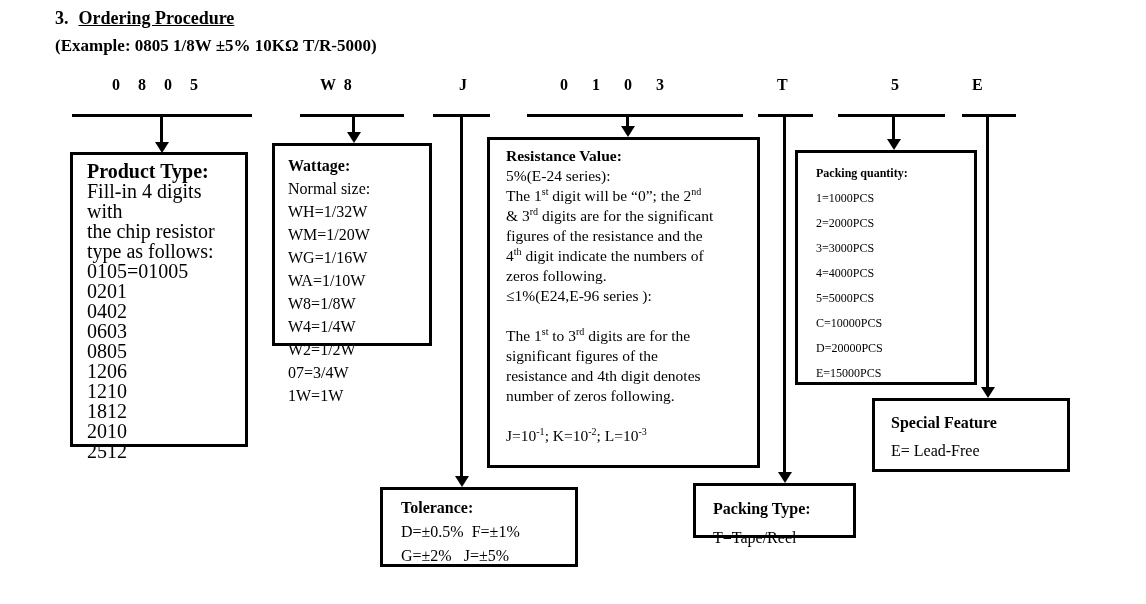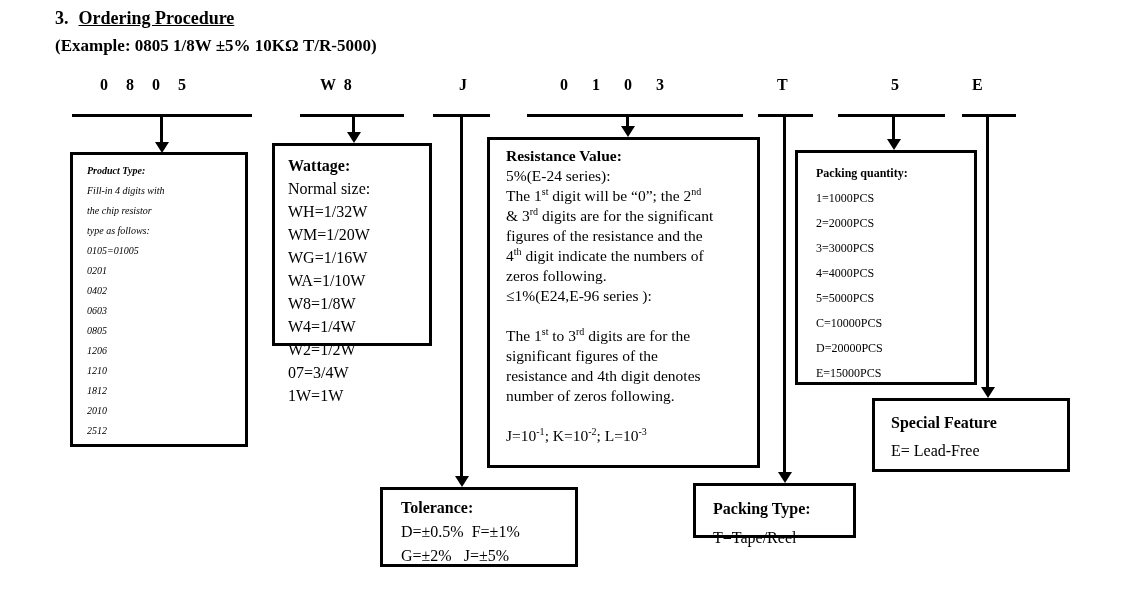--- a/index.html
+++ b/index.html
@@ -10,39 +10,39 @@
     font-family:"Liberation Serif","DejaVu Serif",serif;
     color:#000;
     overflow:hidden;
   }
   .heading{position:absolute;left:55px;top:8px;font-size:18px;font-weight:bold;}
   .heading .num{margin-right:10px;}
   .heading .titletext{text-decoration:underline;}
   .example{position:absolute;left:55px;top:36px;font-size:17px;font-weight:bold;}
 
   .code{position:absolute;top:76px;font-size:16px;font-weight:bold;white-space:pre;}
-  .code-product{left:100px;letter-spacing:7px;text-align:center;}
+  .code-product{left:112px;letter-spacing:7px;text-align:center;}
   .code-wattage{left:320px;letter-spacing:2px;}
   .code-tolerance{left:459px;}
   .code-resistance{left:560px;letter-spacing:10px;}
   .code-packtype{left:777px;}
   .code-packqty{left:891px;}
   .code-special{left:972px;}
 
   .hline{position:absolute;height:3px;background:#000;top:114px;}
   .vline{position:absolute;width:3px;background:#000;}
   .arrow{position:absolute;width:0;height:0;
     border-left:7px solid transparent;border-right:7px solid transparent;
     border-top:11px solid #000;}
 
   .box{position:absolute;border:3px solid #000;background:#fff;box-sizing:border-box;}
   .box-title{font-weight:bold;}
   .box-body{white-space:pre-wrap;}
 
-  .box-product{left:70px;top:152px;width:178px;height:295px;padding:6px 4px 0 14px;font-size:10px;line-height:20px;font-style:italic;}
+  .box-product{left:70px;top:152px;width:178px;height:295px;padding:6px 4px 0 14px;font-size:20px;line-height:20px;}
   .box-wattage{left:272px;top:143px;width:160px;height:203px;padding:8px 4px 0 13px;font-size:16px;line-height:23px;}
   .box-resistance{left:487px;top:137px;width:273px;height:331px;padding:6px 6px 17px 16px;font-size:15.5px;line-height:20px;}
   .box-packqty{left:795px;top:150px;width:182px;height:235px;padding:8px 4px 0 18px;font-size:12px;line-height:25px;}
   .box-special{left:872px;top:398px;width:198px;height:74px;padding:8px 4px 0 16px;font-size:16px;line-height:28px;}
   .box-tolerance{left:380px;top:487px;width:198px;height:80px;padding:6px 4px 0 18px;font-size:16px;line-height:24px;}
   .box-packtype{left:693px;top:483px;width:163px;height:55px;padding:8px 4px 0 17px;font-size:16px;line-height:29px;}
 
   sup{font-size:10px;line-height:0;vertical-align:super;}
 </style>
 </head>

